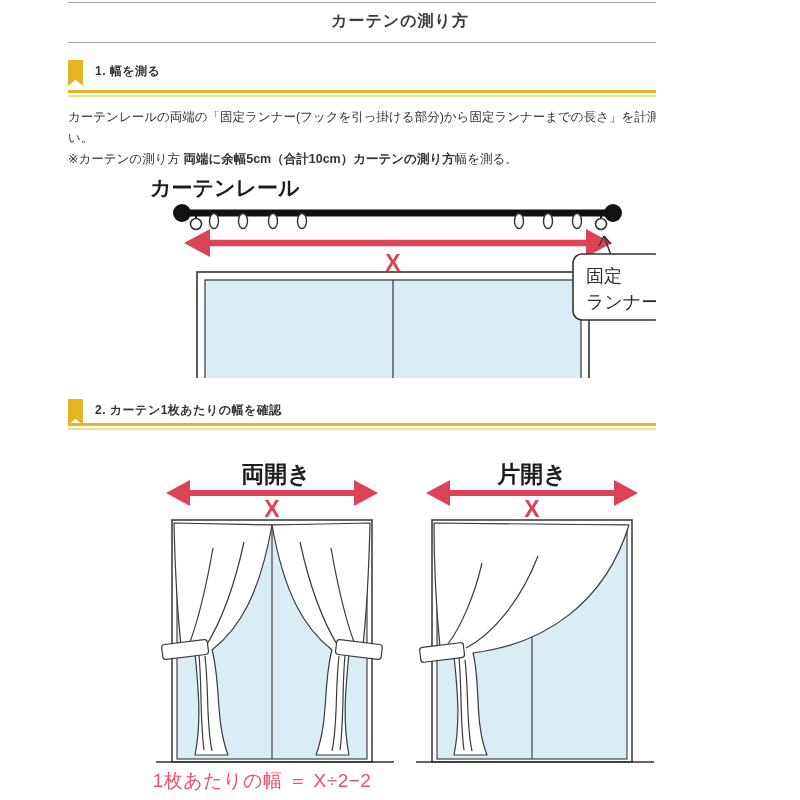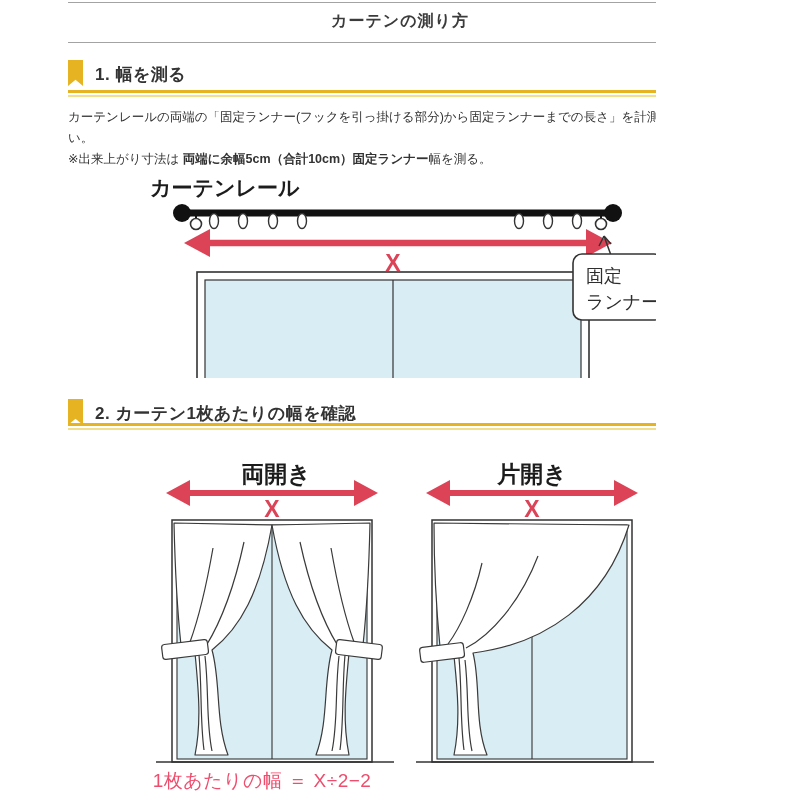--- a/index.html
+++ b/index.html
@@ -11,21 +11,21 @@
   .hairline{position:absolute;left:68px;width:664px;height:0;border-top:1px solid #a3a3a3;}
   .page-title{
     position:absolute;left:0;top:11px;width:800px;text-align:center;
     font-size:16px;font-weight:bold;color:#3b3b3b;letter-spacing:1px;margin:0;
   }
   .section-head{position:absolute;left:68px;display:flex;align-items:flex-start;}
   .bookmark{
     display:inline-block;width:15px;height:26px;background:#e6b422;margin-right:12px;
     clip-path:polygon(0 0,100% 0,100% 100%,50% 76%,0 100%);
   }
-  .section-title{font-size:17px;font-weight:bold;color:#333;margin:3px 0 0 0;letter-spacing:0.5px;}
+  .section-title{font-size:12px;font-weight:bold;color:#333;margin:3px 0 0 0;letter-spacing:0.5px;}
   .yellow-rule-a{position:absolute;left:68px;width:664px;height:3px;background:#e6b422;}
   .yellow-rule-b{position:absolute;left:68px;width:664px;height:2px;background:#f2df8e;}
   .body-text{
     position:absolute;left:68px;top:107px;width:680px;margin:0;
     font-size:12.5px;line-height:21px;color:#333;
   }
   .body-text b{font-weight:bold;}
   .formula{
     position:absolute;height:24px;text-align:center;
     font-size:19px;font-weight:normal;color:#ee4e6e;letter-spacing:0.5px;
@@ -47,21 +47,21 @@
 
   <div class="section-head" style="top:60px;">
     <span class="bookmark"></span>
     <h2 class="section-title">1. 幅を測る</h2>
   </div>
   <div class="yellow-rule-a" style="top:90px;"></div>
   <div class="yellow-rule-b" style="top:95px;"></div>
 
   <p class="body-text">
     <span>カーテンレールの両端の「固定ランナー(フックを引っ掛ける部分)から固定ランナーまでの長さ」を計測してください。</span><br>
-    <span>※出来上がり寸法は </span><b>両端に余幅5cm（合計10cm）固定ランナー</b><span>幅を測る。</span>
+    <span>※カーテンの測り方 </span><b>両端に余幅5cm（合計10cm）カーテンの測り方</b><span>幅を測る。</span>
   </p>
 
   <svg class="abs" style="left:140px;top:170px;" width="560" height="208" viewBox="0 0 560 208">
 
     <g>
       <rect x="57" y="102" width="392" height="130" fill="#ffffff" stroke="#333" stroke-width="1.6"></rect>
       <rect x="65" y="110" width="376" height="122" fill="#d9edf4" stroke="#333" stroke-width="1.2"></rect>
       <line x1="253" y1="110" x2="253" y2="208" stroke="#333" stroke-width="1.2"></line>
     </g>
 

